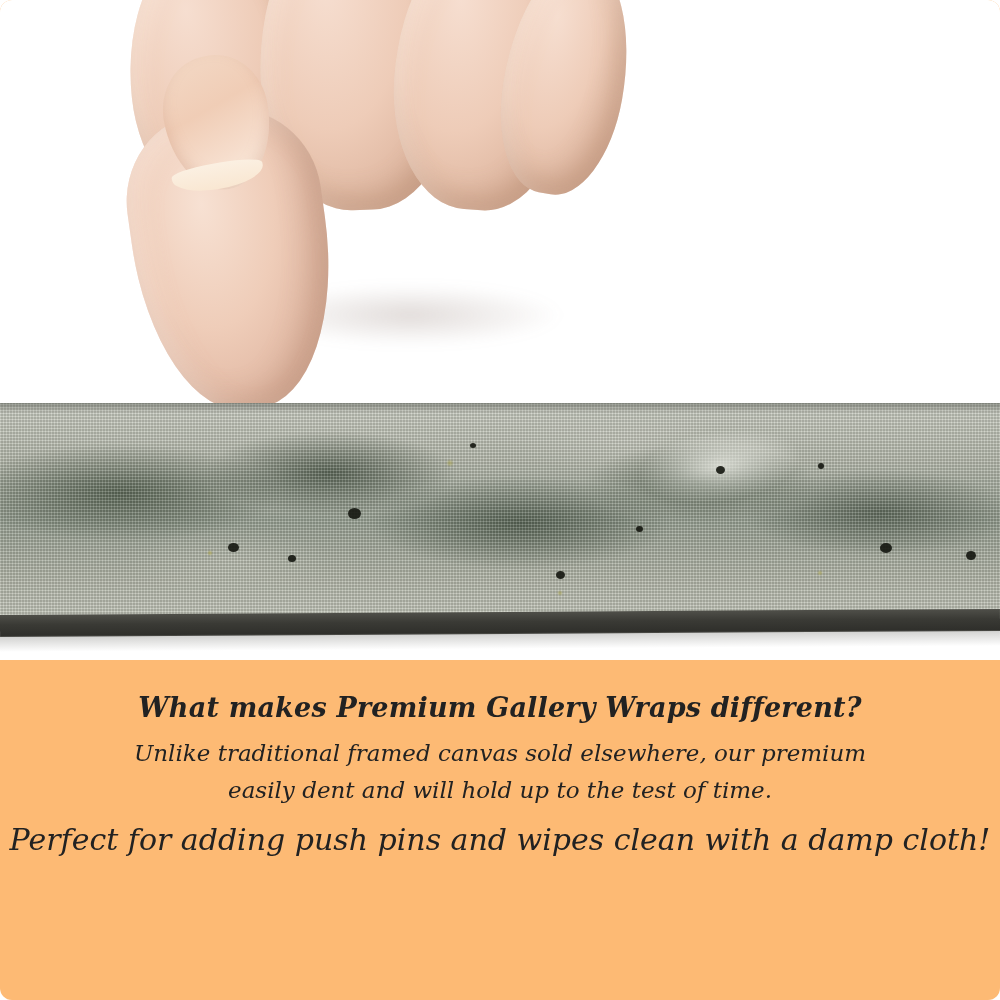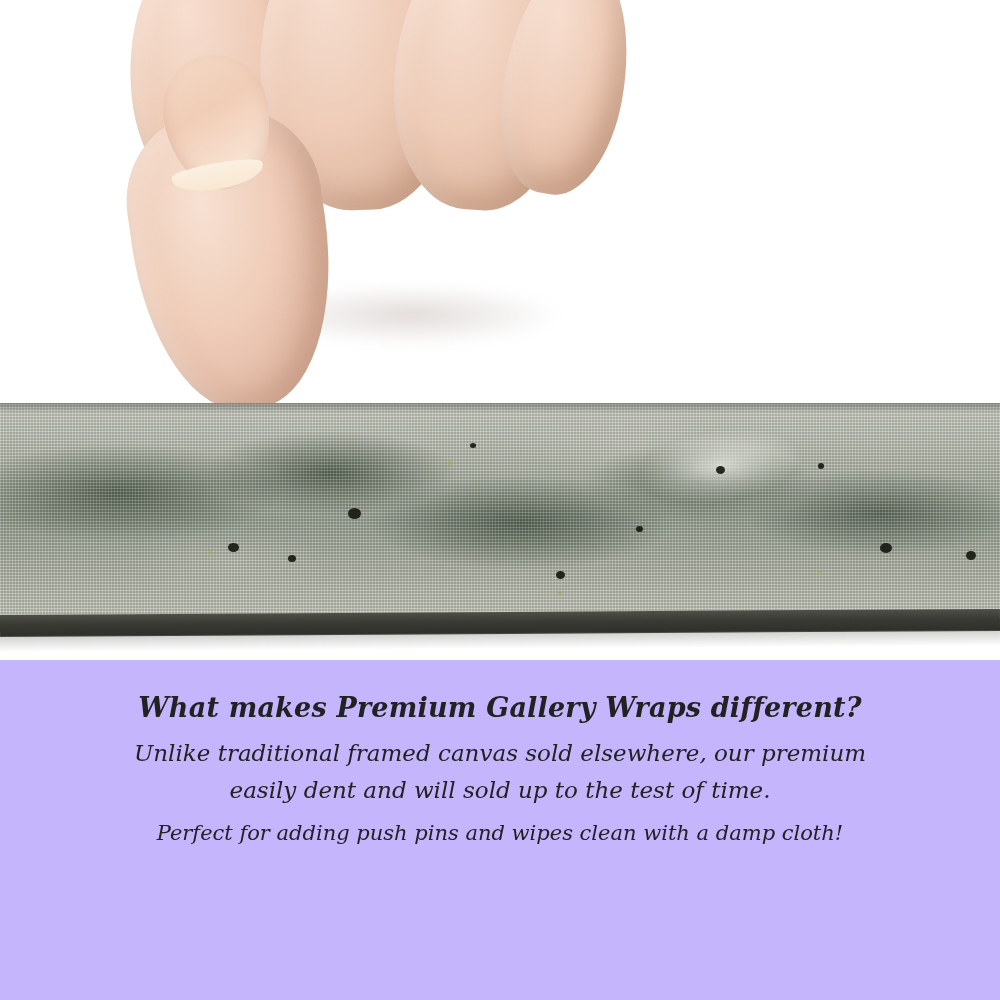--- a/index.html
+++ b/index.html
@@ -7,22 +7,23 @@
     padding: 0;
     background: #ffffff;
   }
   body {
     font-family: "DejaVu Sans", sans-serif;
   }
   .page {
     position: relative;
     width: 1000px;
     height: 1000px;
-    background: #c4b5fd;
+    background: #fdba74;
     overflow: hidden;
+    border-radius: 12px;
   }
 
   
   .photo {
     position: absolute;
     left: 0;
     top: 0;
     width: 1000px;
     height: 660px;
     background: #ffffff;
@@ -196,21 +197,21 @@
   }
   .caption-body {
     font-size: 23px;
     font-style: italic;
     line-height: 1.62;
     margin: 4px;
     padding: 0 110px;
   }
   .caption-body .line { display: block; }
   .caption-last {
-    font-size: 21px;
+    font-size: 30px;
     font-style: italic;
     line-height: 1.62;
     margin: 6px 0 0 0;
   }
 </style>
 </head>
 <body>
 
 <div class="page">
 
@@ -245,18 +246,18 @@
 
     <div class="strip-top-shadow"></div>
     <div class="strip-edge"></div>
     <div class="strip-edge-shadow"></div>
   </div>
 
   <div class="caption">
     <div class="caption-heading">What makes Premium Gallery Wraps different?</div>
     <div class="caption-body">
       <span class="line">Unlike traditional framed canvas sold elsewhere, our premium</span>
-      <span class="line">easily dent and will sold up to the test of time.</span>
+      <span class="line">easily dent and will hold up to the test of time.</span>
     </div>
     <div class="caption-last">Perfect for adding push pins and wipes clean with a damp cloth!</div>
   </div>
 
 </div>
 
 </body></html>

